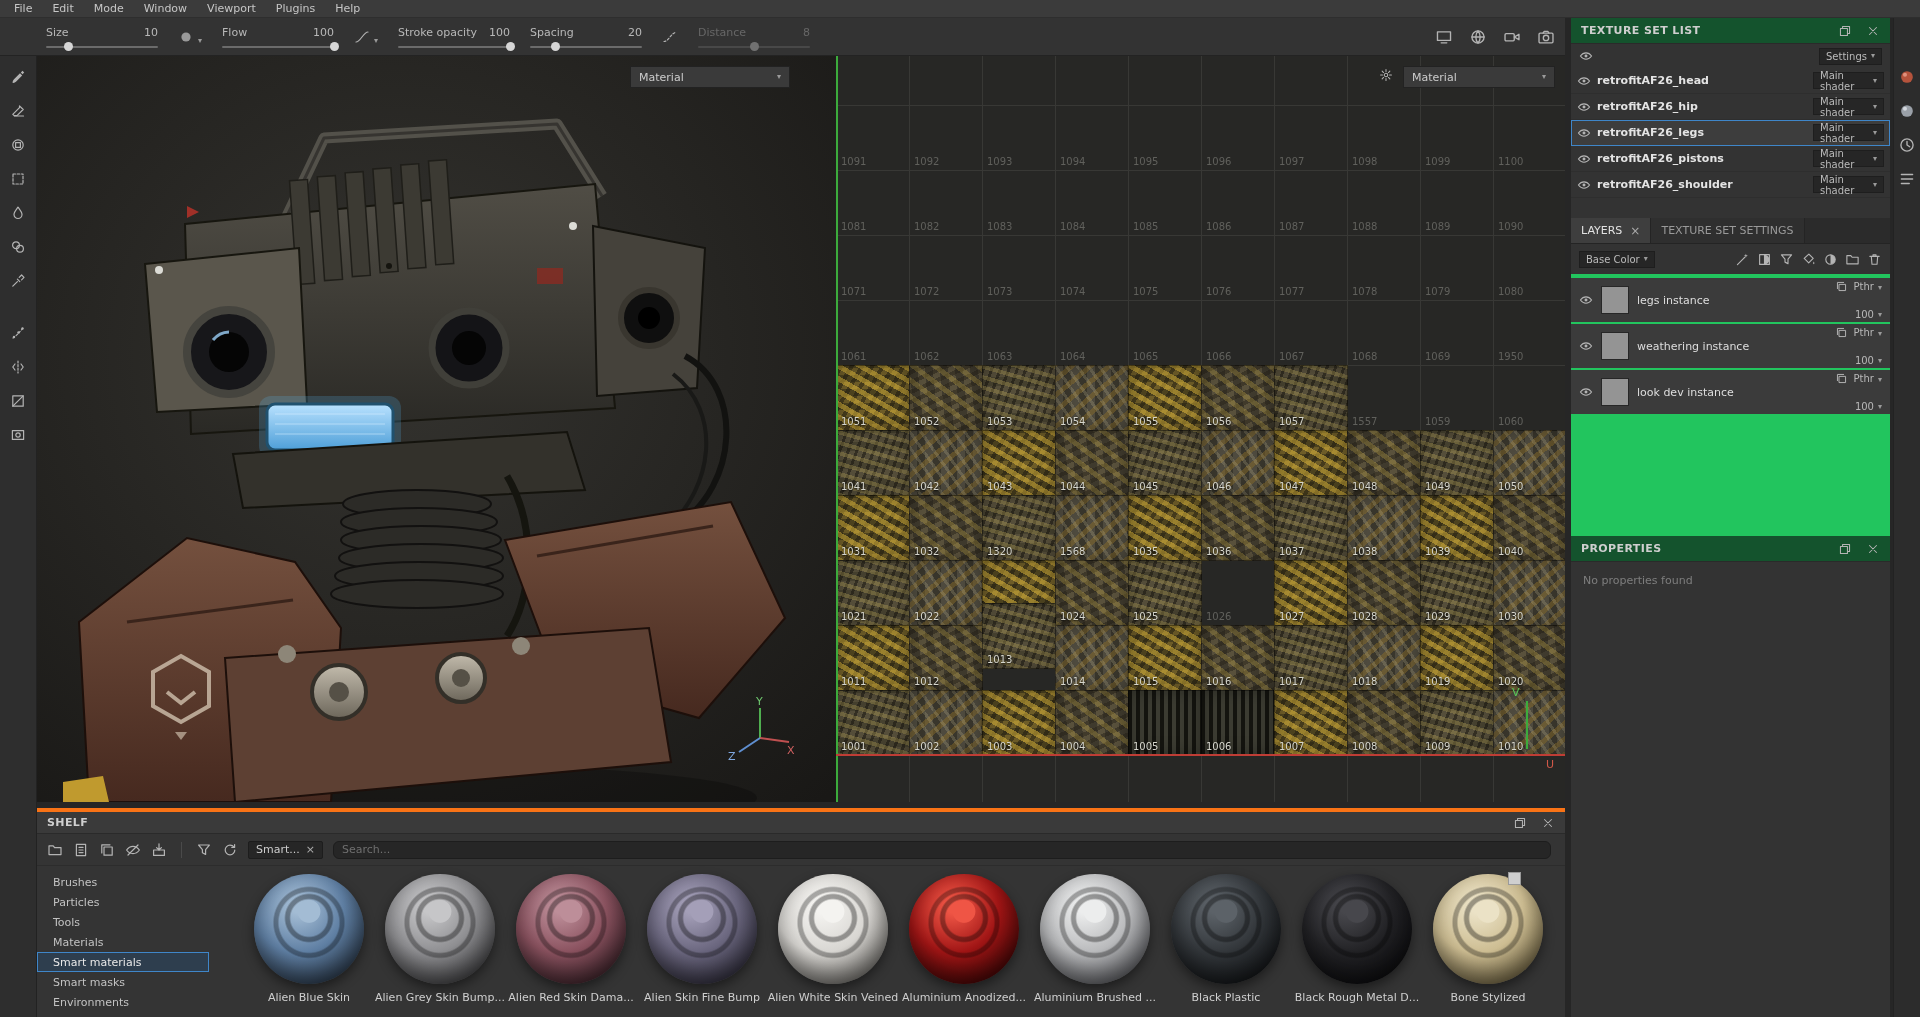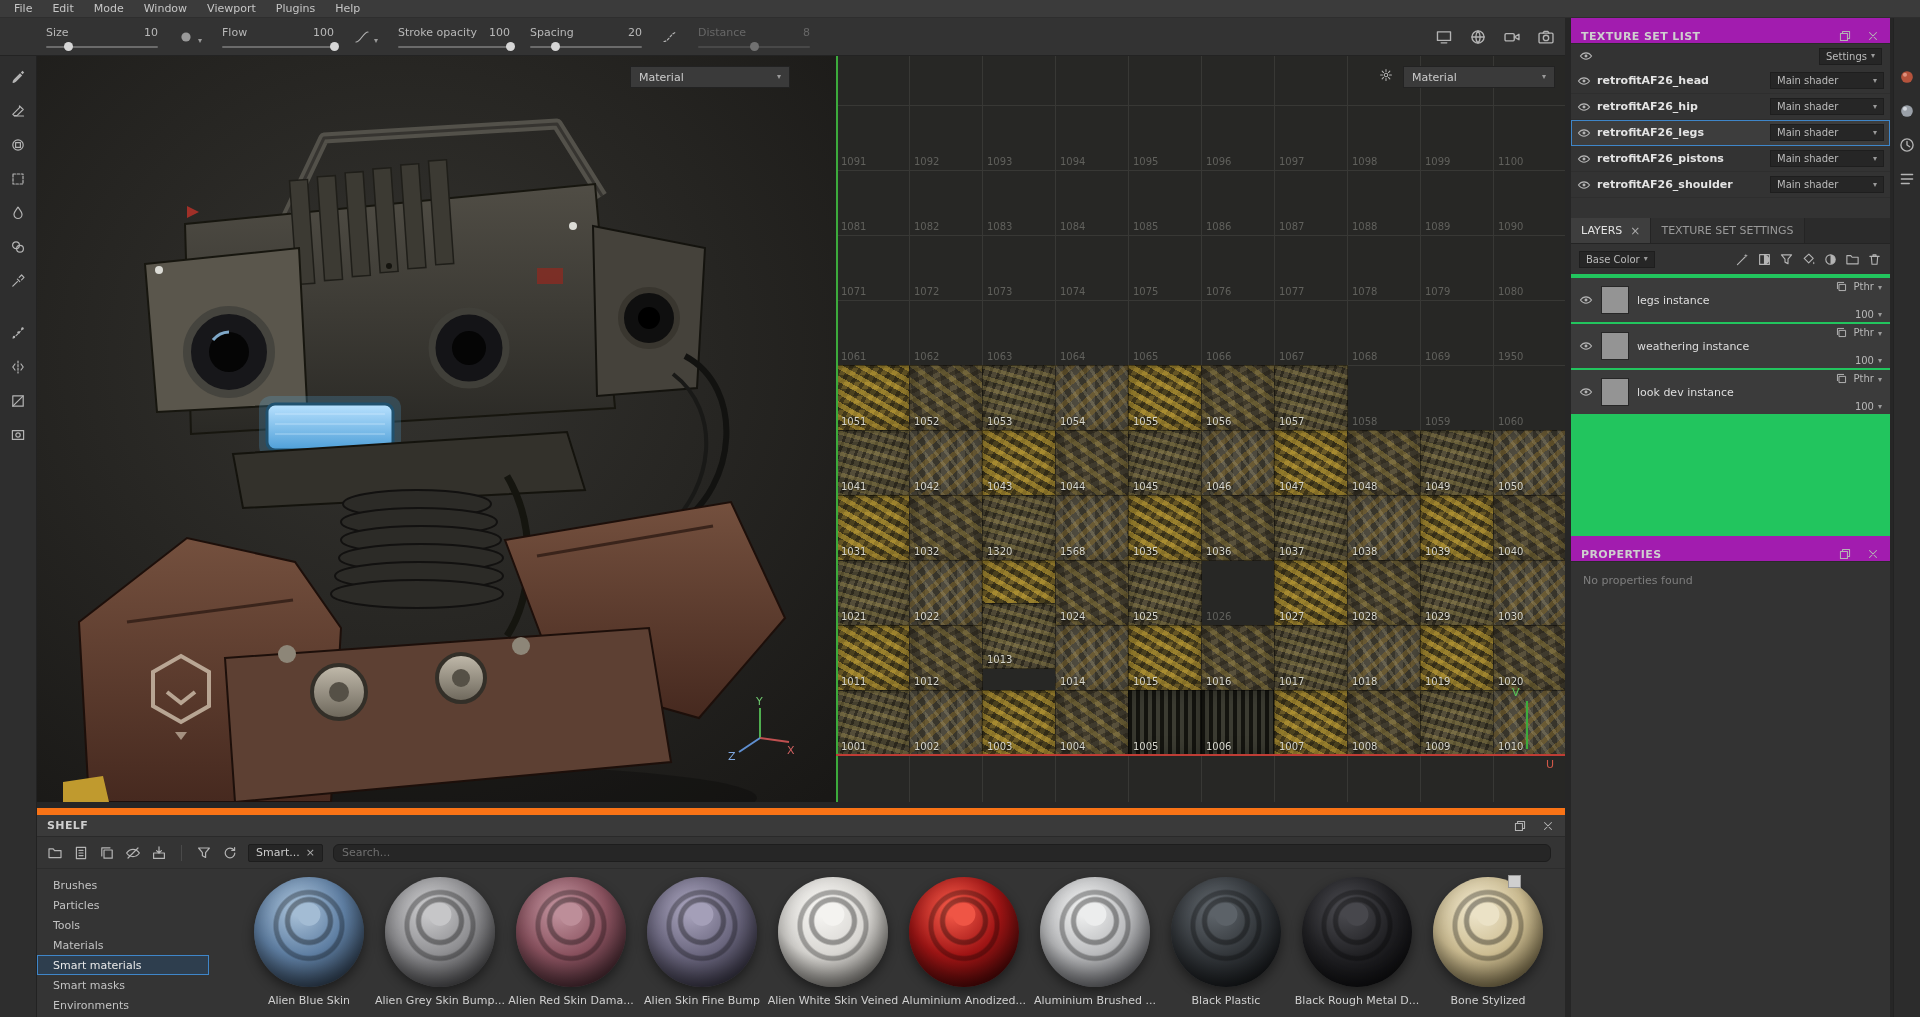--- a/index.html
+++ b/index.html
@@ -63,21 +63,21 @@
 .tex-stripes{background:repeating-linear-gradient(90deg,#14140f 0 4px,#3c3c32 4px 8px)}
 .vline{position:absolute;left:0;top:0;width:2px;height:746px;background:#3cab3c;z-index:5}
 .hline{position:absolute;left:0;top:698px;width:729px;height:2px;background:#bf3d35;z-index:5}
 .vp2d-material{position:absolute;right:10px;top:10px;width:152px;z-index:6}
 .vp2d-gear{position:absolute;right:172px;top:12px;z-index:6}
 .uvg-v{position:absolute;left:690px;top:645px;width:2px;height:48px;background:#3cab3c;z-index:6}
 .uvg-vlabel{position:absolute;left:676px;top:630px;color:#58c858;z-index:6}
 .uvg-ulabel{position:absolute;left:710px;top:702px;color:#d05848;z-index:6}
 
 
-.shelf{position:absolute;left:37px;top:808px;width:1528px;height:209px;background:#343434;z-index:25;border-top:7px solid #f97316}
+.shelf{position:absolute;left:37px;top:808px;width:1528px;height:209px;background:#343434;z-index:25;border-top:4px solid #f97316}
 .shelf-header{height:22px;background:#3a3a3a;display:flex;align-items:center;padding:0 10px;border-bottom:1px solid #2a2a2a}
 .ptitle{font-weight:bold;letter-spacing:.4px;color:#cfcfcf}
 .head-icons{margin-left:auto;display:flex;gap:14px;align-items:center}
 .shelf-toolbar{height:32px;display:flex;align-items:center;gap:10px;padding:0 10px;border-bottom:1px solid #2c2c2c}
 .sep{width:1px;height:16px;background:#4a4a4a;margin:0 4px}
 .tagpill{display:flex;align-items:center;gap:6px;background:#262626;border:1px solid #1d1d1d;height:18px;padding:0 7px;border-radius:2px;color:#ccc}
 .tagx{color:#aaa;cursor:default}
 .search{flex:1;height:18px;background:#262626;border:1px solid #1d1d1d;border-radius:6px;color:#ccc;padding:0 8px;font-family:inherit;font-size:11px;outline:none;margin-right:4px}
 .search::placeholder{color:#6f6f6f}
 .shelf-body{display:flex;height:154px;position:relative}
@@ -85,28 +85,28 @@
 .cat{height:20px;display:flex;align-items:center;padding-left:16px;color:#c2c2c2;white-space:nowrap}
 .cat.sel{background:#2e3e4e;outline:1px solid #3f86c9;outline-offset:-1px;color:#e8e8e8}
 .shelf-mats{flex:1;display:flex;padding-left:42px;padding-top:8px;gap:15px;overflow:hidden}
 .mat{width:116px;display:flex;flex-direction:column;align-items:center;flex:0 0 auto}
 .ball{width:110px;height:110px;border-radius:50%;box-shadow:0 5px 12px rgba(0,0,0,.45), inset 0 -10px 20px rgba(0,0,0,.35)}
 .mname{margin-top:7px;color:#cfcfcf;white-space:nowrap}
 .thumb-size{position:absolute;right:44px;top:6px;width:13px;height:13px;background:#cfcfcf;border:1px solid #9a9a9a}
 
 
 .rpanel{position:absolute;left:1571px;top:18px;width:319px;height:999px;background:#333;z-index:30;display:flex;flex-direction:column}
-.phead{height:26px;background:#a21caf;display:flex;align-items:flex-end;padding:0 10px;border-bottom:1px solid #2a2a2a;flex:0 0 auto}
+.phead{height:26px;background:#14532d;display:flex;align-items:center;padding:0 10px;border-bottom:1px solid #2a2a2a;flex:0 0 auto}
 .ts-settings{height:24px;display:flex;align-items:center;padding:0 8px;flex:0 0 auto}
 .mini-dd{height:17px;display:flex;align-items:center;background:#262626;border:1px solid #1e1e1e;padding:0 6px;color:#bbb;font-size:10px}
 .settings-dd{margin-left:auto}
 .tsrow{height:26px;display:flex;align-items:center;gap:6px;padding:0 6px;border-bottom:1px solid #2e2e2e;flex:0 0 auto}
 .tsrow.sel{background:#3d3d3d;outline:1px solid #3f86c9;outline-offset:-1px}
 .tsname{flex:1;color:#e4e4e4;font-weight:bold;white-space:nowrap;overflow:hidden}
-.shader-dd{width:114px;justify-content:space-between}
+.shader-dd{width:71px;justify-content:space-between}
 .rp-gap{height:20px;flex:0 0 auto}
 .tabs{height:26px;display:flex;background:#2b2b2b;flex:0 0 auto;border-bottom:1px solid #242424}
 .tab{display:flex;align-items:center;gap:8px;padding:0 10px;color:#9a9a9a;background:#2f2f2f;border-right:1px solid #242424}
 .tab.active{background:#3e3e3e;color:#e2e2e2}
 .tabx{color:#aaa;font-size:12px}
 .layers-toolbar{height:30px;display:flex;align-items:center;padding:0 8px;gap:6px;background:#333;flex:0 0 auto}
 .lt-icons{margin-left:auto;display:flex;gap:7px}
 .layers-list{height:262px;background:#22c55e;padding:4px 0;flex:0 0 auto;overflow:hidden}
 .lrow{height:44px;background:#3b3b3b;margin-bottom:2px;display:flex;align-items:center;padding:0 8px;gap:8px}
 .lthumb{width:28px;height:28px;background:#949494;border:1px solid #272727}
@@ -531,21 +531,21 @@
       <div class="tile tex tex-d" style="left:292px;top:309px">
         <span class="num">1055</span>
       </div>
       <div class="tile tex tex-a" style="left:365px;top:309px">
         <span class="num">1056</span>
       </div>
       <div class="tile tex tex-b" style="left:438px;top:309px">
         <span class="num">1057</span>
       </div>
       <div class="tile" style="left:511px;top:309px">
-        <span class="num">1058</span>
+        <span class="num">1557</span>
       </div>
       <div class="tile" style="left:584px;top:309px">
         <span class="num">1059</span>
       </div>
       <div class="tile" style="left:657px;top:309px">
         <span class="num">1060</span>
       </div>
       <div class="tile tex tex-b" style="left:0px;top:374px">
         <span class="num">1041</span>
       </div>

